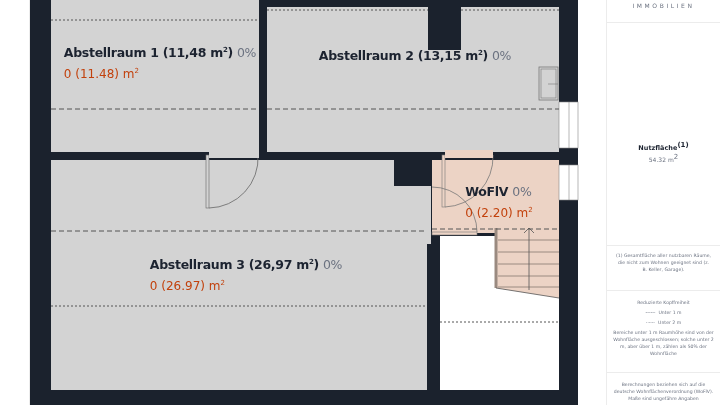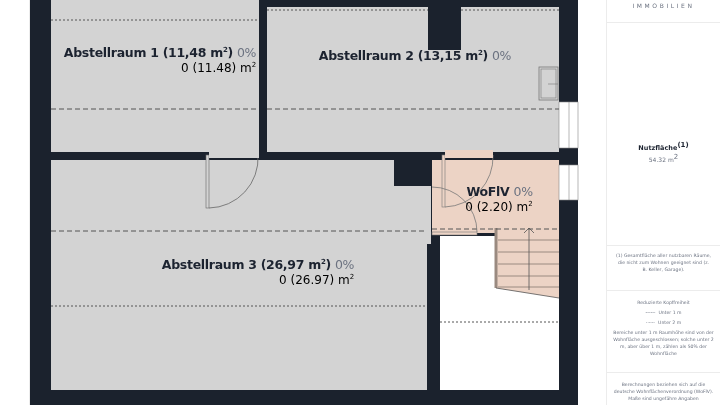--- a/index.html
+++ b/index.html
@@ -1,23 +1,23 @@
 <!DOCTYPE html>
 <html><head>
 <meta charset="utf-8">
 <style>
   html, body { margin:0; padding:0; }
   body { width:720px; height:405px; overflow:hidden; background:#ffffff; position:relative; font-family:"DejaVu Sans", sans-serif; }
   .left-margin { position:absolute; left:0; top:0; width:30px; height:405px; background:#ffffff; border-right:1px solid #ececec; box-sizing:border-box; }
   .plan { position:absolute; left:30px; top:0; width:570px; height:405px; }
   .plan svg { position:absolute; left:0; top:0; }
-  .room-label { position:absolute; text-align:right; transform:translateX(-50%); white-space:nowrap; }
+  .room-label { position:absolute; text-align:left; transform:translateX(-50%); white-space:nowrap; }
   .room-title { font-family:"DejaVu Sans", sans-serif; font-weight:bold; font-size:12.5px; color:#1c2330; letter-spacing:-0.3px; }
   .room-title .pct { font-weight:normal; color:#6b7280; }
-  .room-area { font-family:"DejaVu Sans", sans-serif; font-size:12px; color:#000000; margin-top:1px; }
+  .room-area { font-family:"DejaVu Sans", sans-serif; font-size:12px; color:#c2410c; margin-top:7px; }
   sup { font-size:7px; vertical-align:super; line-height:0; }
   .sidebar { position:absolute; left:606px; top:0; width:114px; height:405px; border-left:1px solid #ececec; box-sizing:border-box; background:#fff; }
   .brand { height:23px; border-bottom:1px solid #ececec; text-align:center; font-size:6px; letter-spacing:2.6px; color:#6b7280; padding-top:2px; box-sizing:border-box; }
   .area-box { position:absolute; top:23px; left:0; width:113px; height:222px; border-bottom:1px solid #ececec; }
   .area-title { position:absolute; top:121px; width:100%; text-align:center; font-size:6.5px; font-weight:bold; color:#1c2330; }
   .area-value { position:absolute; top:133px; width:100%; text-align:center; font-size:6px; color:#6b7280; }
   .note1 { position:absolute; top:252px; width:100%; text-align:center; font-size:4.6px; line-height:7px; color:#6b7280; padding:0 8px; box-sizing:border-box; }
   .div1 { position:absolute; top:290px; left:0; width:113px; border-top:1px solid #ececec; }
   .legend { position:absolute; top:296px; width:100%; text-align:center; font-size:4.6px; line-height:7px; color:#6b7280; padding:0 6px; box-sizing:border-box; }
   .legend .row { margin:3px 0; }
@@ -115,21 +115,21 @@
 
   <div class="room-label" style="left:385px; top:48px;">
     <div class="room-title"><span>Abstellraum 2 (13,15 m</span><sup>2</sup><span>)</span> <span class="pct">0%</span></div>
   </div>
 
   <div class="room-label" style="left:469px; top:184px;">
     <div class="room-title"><span>WoFlV</span> <span class="pct">0%</span></div>
     <div class="room-area"><span>0 (2.20) m</span><sup>2</sup></div>
   </div>
 
-  <div class="room-label" style="left:228px; top:257px;">
+  <div class="room-label" style="left:216px; top:257px;">
     <div class="room-title"><span>Abstellraum 3 (26,97 m</span><sup>2</sup><span>)</span> <span class="pct">0%</span></div>
     <div class="room-area"><span>0 (26.97) m</span><sup>2</sup></div>
   </div>
 </div>
 
 <div class="sidebar">
   <div class="brand">IMMOBILIEN</div>
   <div class="area-box">
     <div class="area-title"><span>Nutzfläche</span><sup>(1)</sup></div>
     <div class="area-value"><span>54.32 m</span><sup>2</sup></div>

